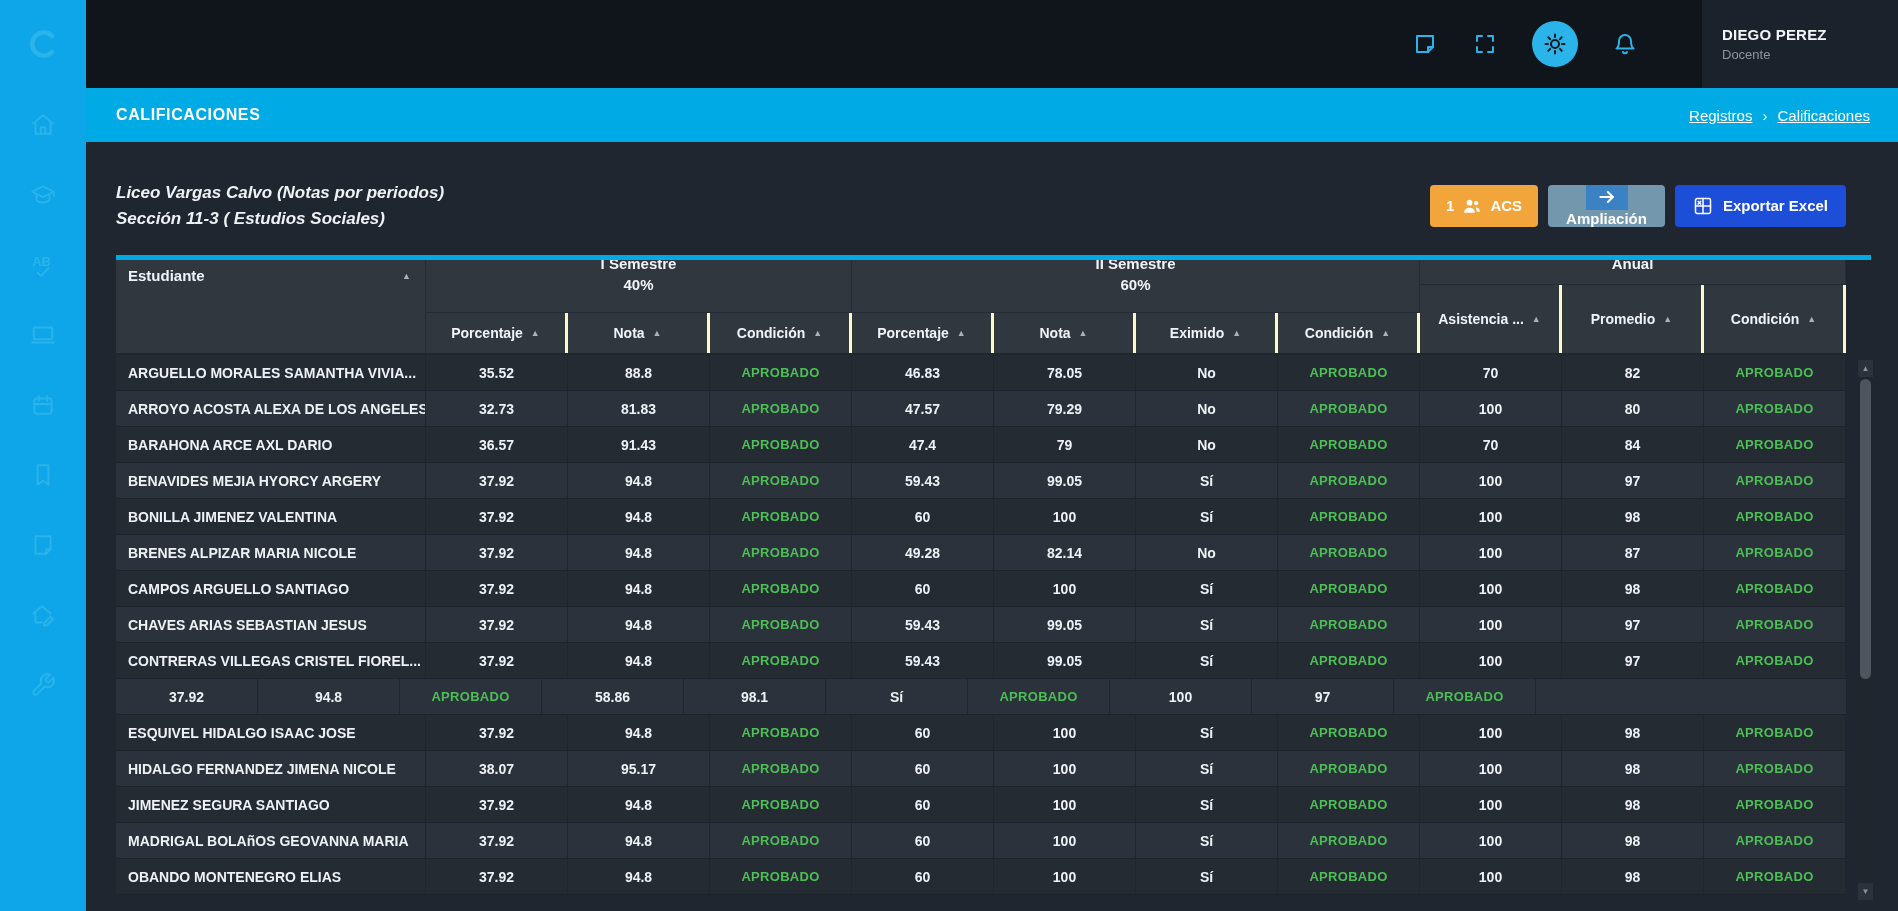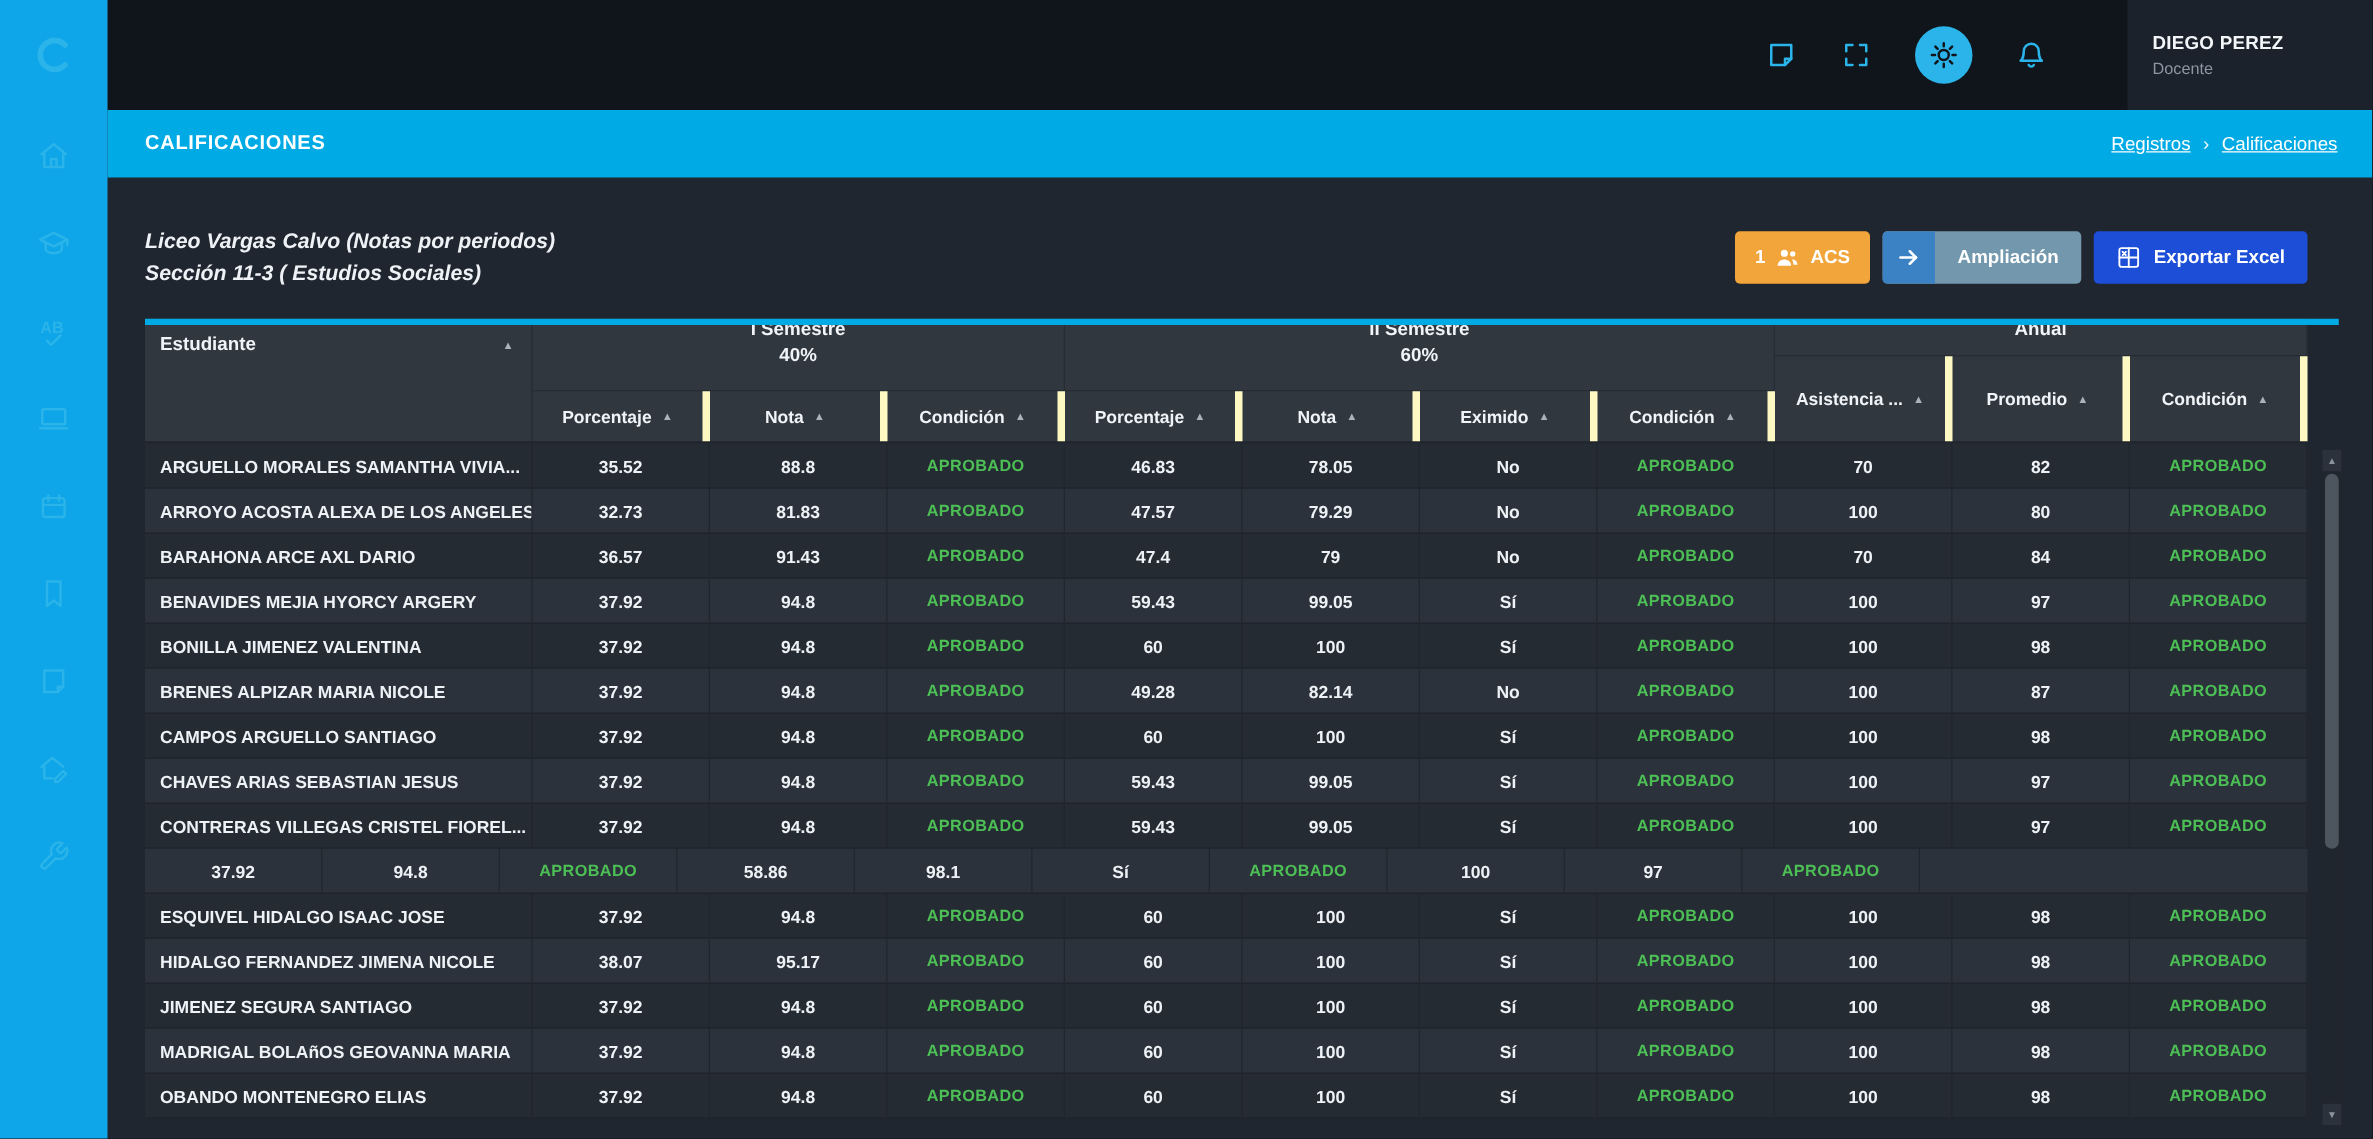--- a/index.html
+++ b/index.html
@@ -34,37 +34,37 @@
 
   
   .content { flex:1; padding:38px 0 0 30px; position:relative; }
   .content-head { display:flex; justify-content:space-between; align-items:center; width:1730px; margin-bottom:24px; }
   .head-titles div { color:#eef2f6; font-weight:bold; font-size:17px; line-height:1.5;font-style:italic; }
   .actions { display:flex; gap:10px; align-items:center; }
   .btn { height:42px; border:none; border-radius:4px; display:flex; align-items:center; cursor:pointer; color:#fff; font-family:"Liberation Sans", sans-serif; font-size:15px; font-weight:bold; }
   .btn-acs { background:#f2a53a; padding:0 16px; gap:8px; }
   .btn-acs .count { font-weight:bold; }
   .btn-acs svg { fill:#ffffff; }
-  .btn-amp { background:#7398ad; padding:0; overflow:hidden; }
+  .btn-amp { background:#7398ad; padding:0; overflow:hidden;flex-direction:column; }
   .btn-amp .amp-arrow { width:42px; height:42px; background:#3b82c4; display:flex; align-items:center; justify-content:center; }
   .btn-amp .amp-arrow svg { stroke:#ffffff; fill:none; stroke-width:2.4; stroke-linecap:round; stroke-linejoin:round; }
   .btn-amp .amp-label { padding:0 18px; }
   .btn-excel { background:#1d4ed8; padding:0 18px; gap:10px; }
   .btn-excel svg { stroke:#ffffff; fill:none; stroke-width:1.8; stroke-linecap:round; stroke-linejoin:round; }
 
   
   .table-wrap { position:relative; width:1730px; }
   .table-topline { position:absolute; left:0; top:0; width:1755px; height:5px; background:#00aae4; }
   .thead { display:flex; margin-top:5px; height:100px; background:#31373f; border-bottom:2px solid #20262e; }
   .th-est { width:310px; flex:0 0 310px; border-right:1px solid #262c34; padding:12px 14px 0 12px; display:flex; justify-content:space-between; align-items:flex-start; color:#f0f4f8; font-weight:bold; font-size:15px; cursor:pointer; }
   .th-group { display:flex; flex-direction:column; }
   .g-title { display:flex; flex-direction:column; align-items:center; justify-content:flex-start; gap:4px; height:58px; border-right:1px solid #262c34; border-bottom:1px solid #262c34; color:#f0f4f8; font-weight:bold; font-size:15px; }
   .th-group.anual .g-title { height:30px; }
   .g-cols { display:flex; flex:1; }
-  .th-sub { width:142px; flex:0 0 142px; display:flex; align-items:center; justify-content:center; gap:8px; border-right:6px solid #fef9c3; color:#f0f4f8; font-weight:bold; font-size:14px; cursor:pointer; }
+  .th-sub { width:142px; flex:0 0 142px; display:flex; align-items:center; justify-content:center; gap:8px; border-right:3px solid #fef9c3; color:#f0f4f8; font-weight:bold; font-size:14px; cursor:pointer; }
   .sort { font-size:9px; color:#aab2bc; }
   .th-est .sort { margin-top:4px; }
 
   .tbody {}
   .trow { display:flex; height:36px; border-bottom:1px solid #1d232b; }
   .trow:nth-child(odd)  { background:#252b33; }
   .trow:nth-child(even) { background:#2b323b; }
   .td { width:142px; flex:0 0 142px; display:flex; align-items:center; justify-content:center; color:#eef2f6; font-size:14px; font-weight:600; border-right:1px solid #20262e; white-space:nowrap; overflow:hidden; }
   .td.name { width:310px; flex:0 0 310px; justify-content:flex-start; padding-left:12px; }
   .td.ok { color:#4cbf55; font-size:13px; letter-spacing:.3px; font-weight:bold; }

